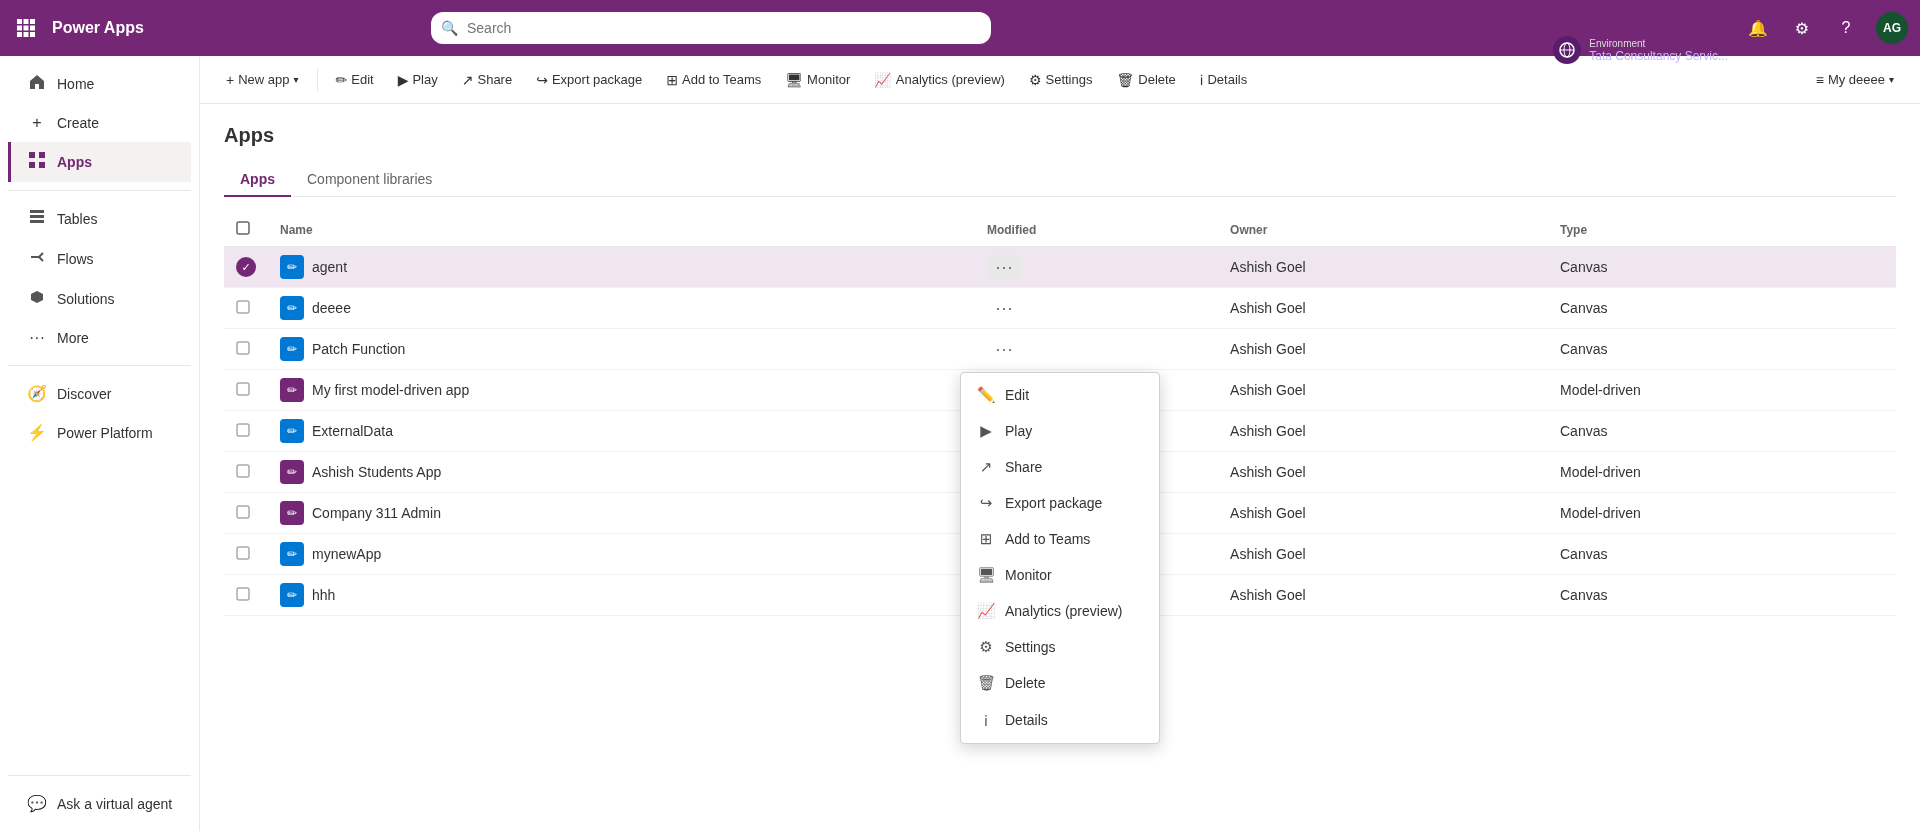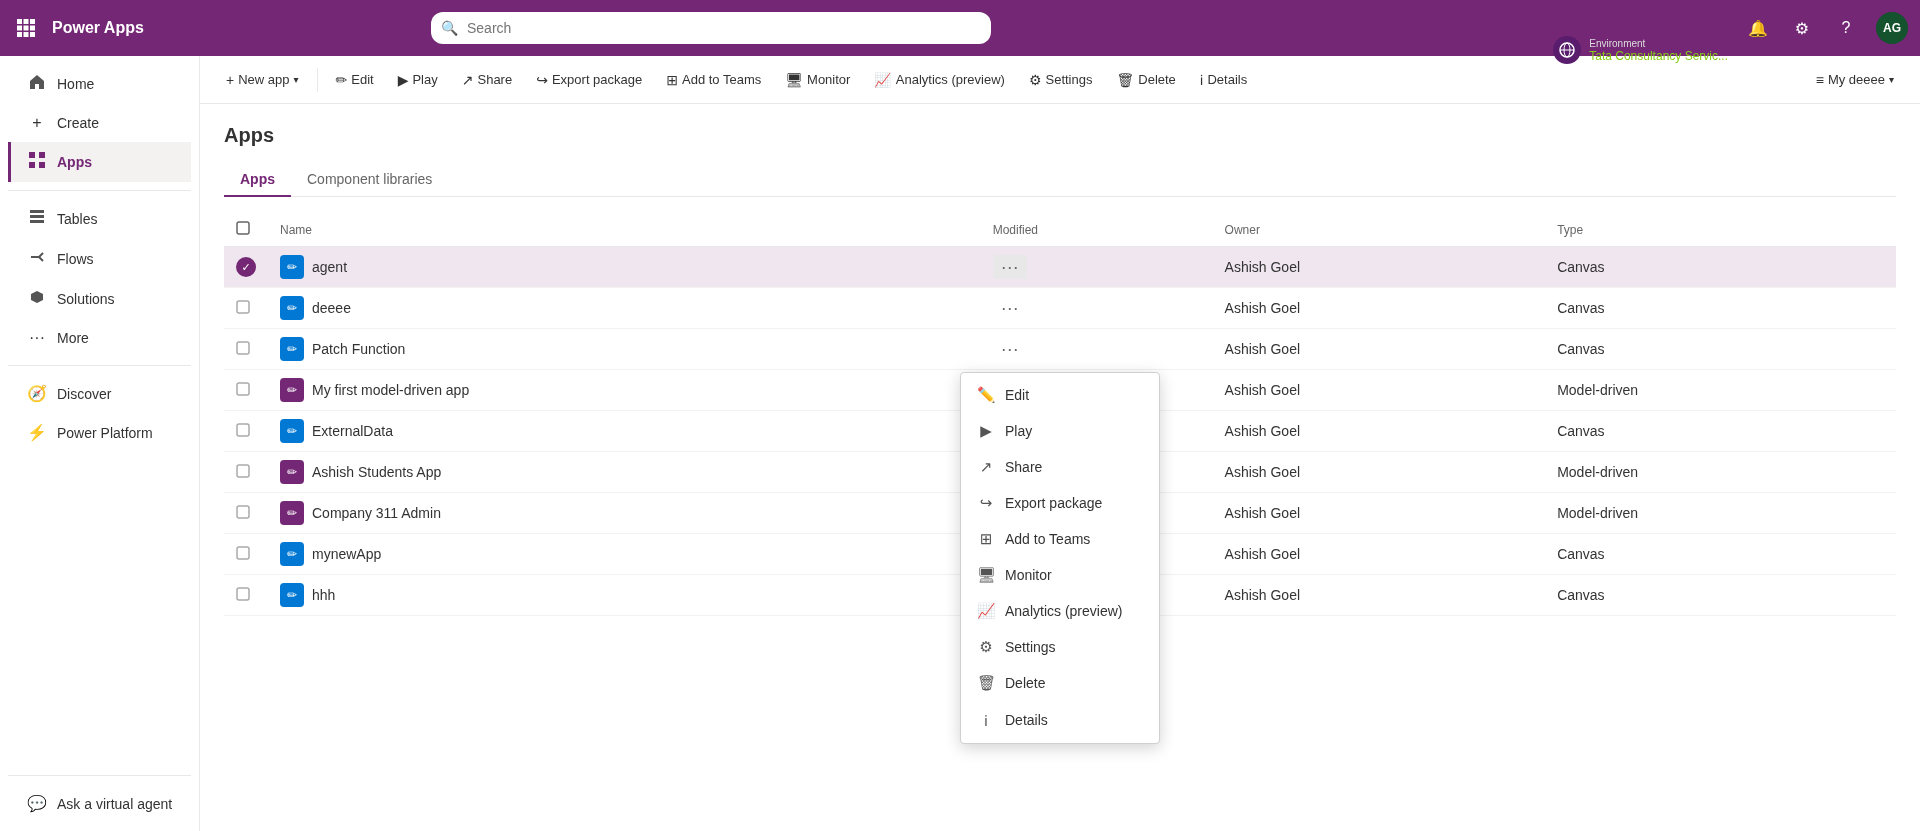--- a/index.html
+++ b/index.html
@@ -56,21 +56,21 @@
       margin-left: auto;
     }
     .topbar-env {
       display: flex; align-items: center; gap: 8px; margin-top: 44px;
     }
     .topbar-env-icon {
       width: 28px; height: 28px; border-radius: 50%; background: #5a1d6e; display: flex; align-items: center; justify-content: center; font-size: 12px;
     }
     .topbar-env-text { display: flex; flex-direction: column; }
     .topbar-env-label { font-size: 10px; color: #ddd; }
-    .topbar-env-name { font-size: 12px; color: #84cc16; }
+    .topbar-env-name { font-size: 12px; color: #c4b5fd; }
     .topbar-icon-btn {
       width: 28px; height: 28px; display: flex; align-items: center; justify-content: center; cursor: pointer; color: #fff; font-size: 16px;
     }
     .topbar-avatar {
       width: 32px; height: 32px; border-radius: 50%; background: #14532d; color: #fff; display: flex; align-items: center; justify-content: center; font-size: 12px; font-weight: 600; cursor: pointer;
     }
 
     
     .main-layout {
       display: flex;
@@ -172,21 +172,21 @@
     }
 
     
     .apps-table {
       width: 100%;
       border-collapse: collapse;
     }
     .apps-table th {
       text-align: left;
       font-size: 12px;
-      font-weight: 400;
+      font-weight: 700;
       color: #666;
       padding: 8px 12px;
       border-bottom: 1px solid #e8e8e8;
       user-select: none;
     }
     .apps-table td {
       padding: 8px 12px;
       border-bottom: 1px solid #f3f2f1;
       font-size: 14px;
     }

